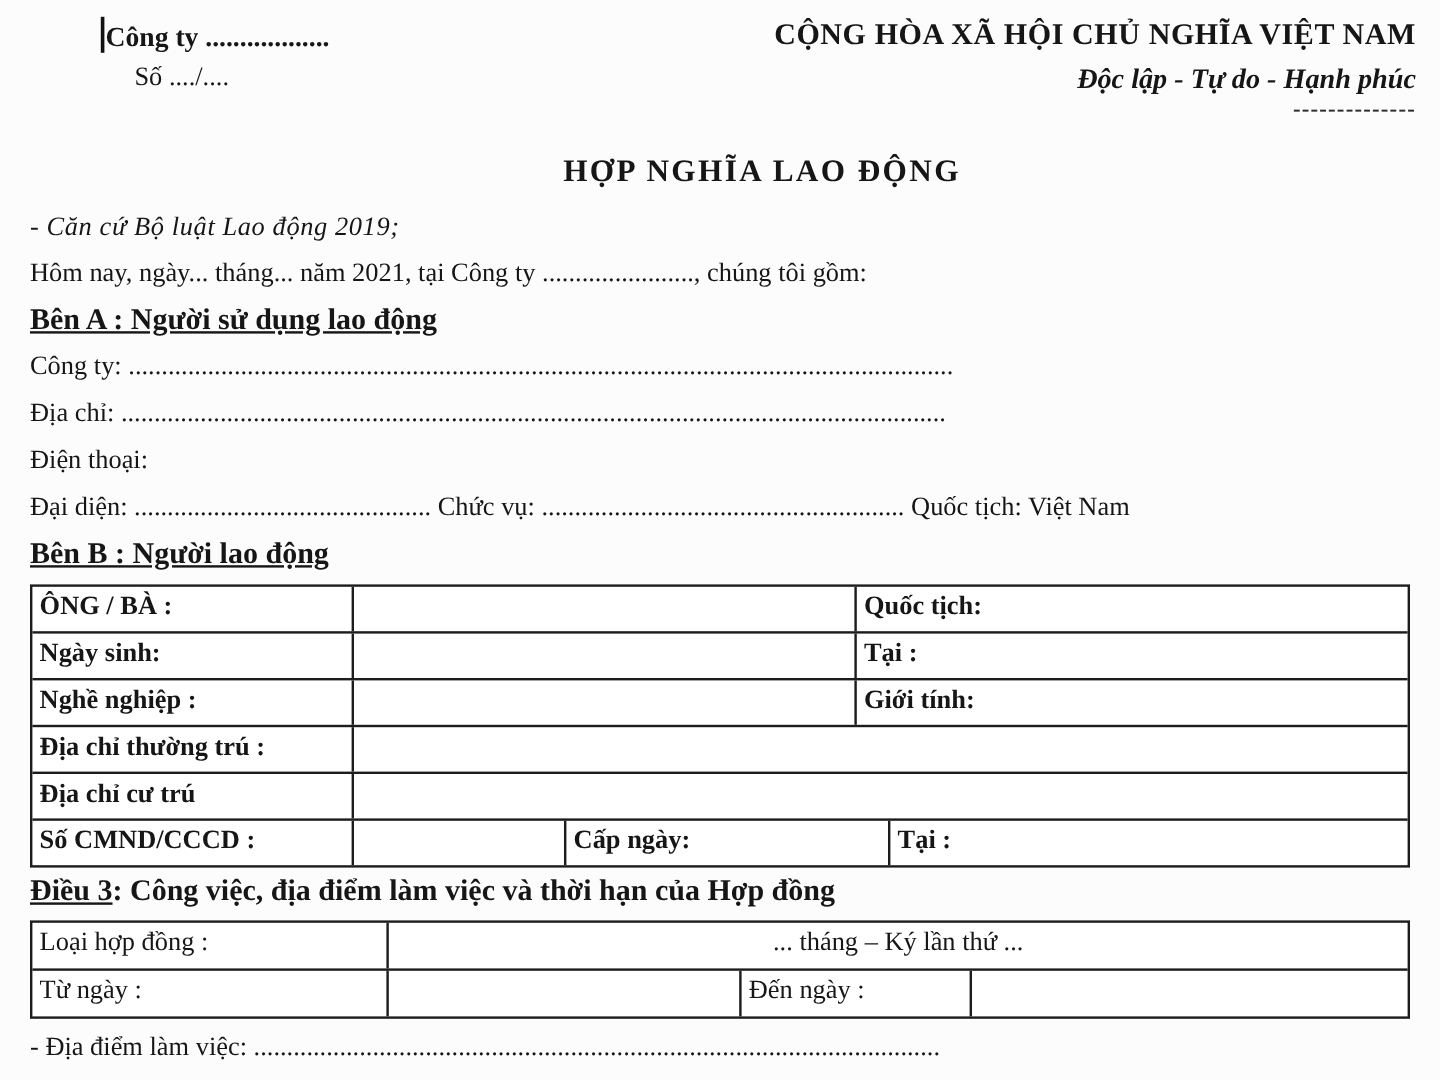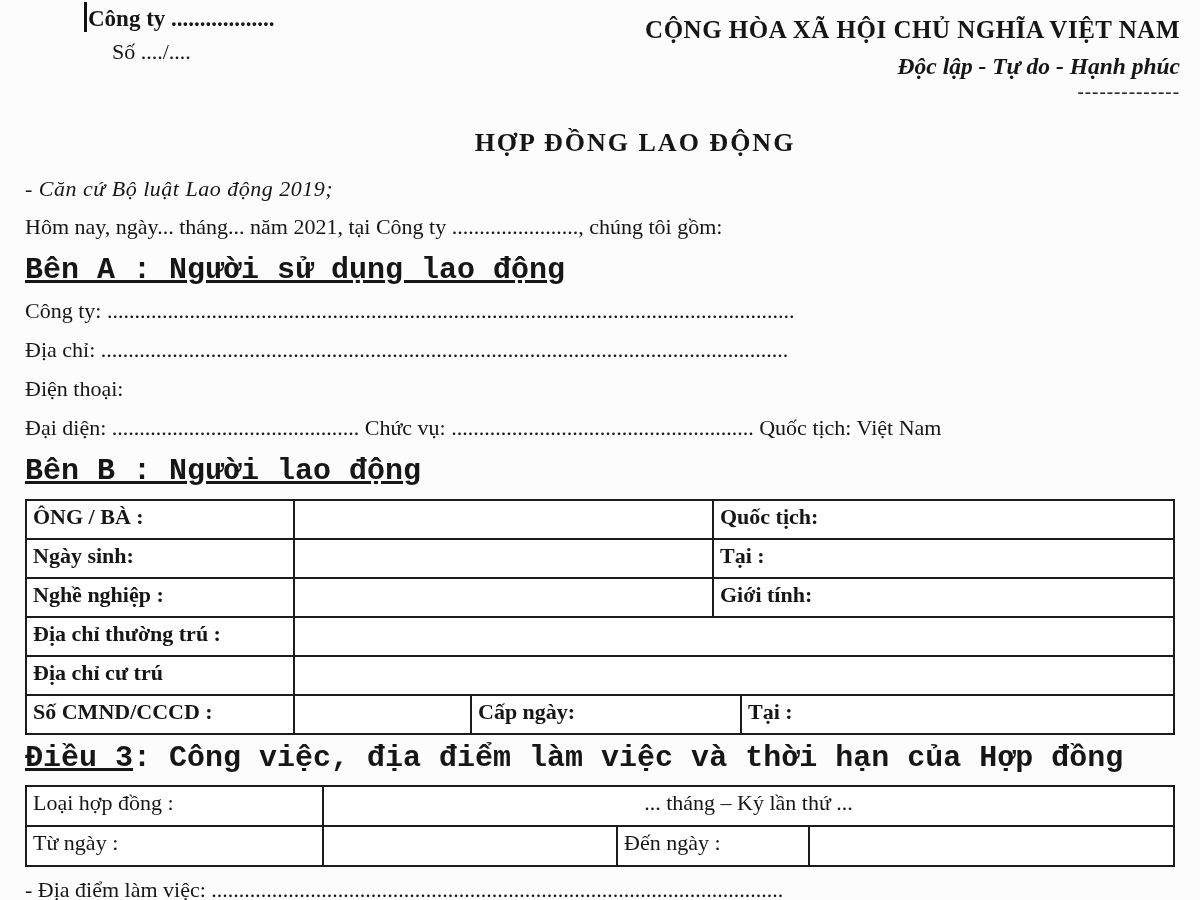--- a/index.html
+++ b/index.html
@@ -6,36 +6,36 @@
   .page{
     position:relative;
     width:1200px;height:900px;
     background:#fcfcfc;
     color:#161616;
     font-family:"Liberation Serif","DejaVu Serif",serif;
     overflow:hidden;
     margin:0 auto;
   }
   
-  .hdr-left{position:absolute;left:84px;top:2px;}
+  .hdr-left{position:absolute;left:84px;top:14px;}
   .company-line{font-weight:bold;font-size:23px;white-space:nowrap;}
   .caret{display:inline-block;width:3px;height:30px;background:#111;vertical-align:-6px;margin-right:1px;}
   .number-line{font-size:22px;margin-top:7px;margin-left:28px;white-space:nowrap;}
   .hdr-right{position:absolute;left:460px;top:16px;width:720px;text-align:right;}
   .nat-title{font-weight:bold;font-size:25px;letter-spacing:.5px;white-space:nowrap;}
   .motto{font-weight:bold;font-size:23.5px;margin-top:9px;font-style:italic;}
   .divider{font-weight:bold;font-size:19px;letter-spacing:1px;margin-top:1px;color:#2a2a2a;}
   
   .content{position:absolute;left:25px;right:25px;top:128px;}
   .doc-title{text-align:center;font-weight:bold;font-size:26px;letter-spacing:2px;margin:0 0 18px 70px;}
   .line{font-size:22px;margin-bottom:13px;white-space:nowrap;overflow:hidden;}
   .italic{font-style:italic;}
   .legal{letter-spacing:.5px;margin-bottom:12px;}
   .agreement{font-size:22.5px;letter-spacing:1.5px;word-spacing:4px;margin:8px 0 10px 0;}
-  .sect-heading{font-weight:bold;font-size:30px;margin-bottom:11px;white-space:nowrap;font-family:Liberation Mono, monospace;}
+  .sect-heading{font-weight:bold;font-size:25px;margin-bottom:11px;white-space:nowrap;}
   .sect-heading .und{text-decoration:underline;}
   .dieu{margin-bottom:10px;}
   
   .tbl{border:2px solid #1c1c1c;margin-bottom:6px;background:#fff;}
   .trow{display:flex;border-bottom:2px solid #1c1c1c;height:37px;}
   .trow:last-child{border-bottom:none;}
   .tcell{border-right:2px solid #1c1c1c;padding:3px 6px 0 6px;font-size:22px;box-sizing:border-box;overflow:hidden;white-space:nowrap;}
   .tcell:last-child{border-right:none;}
   .bold{font-weight:bold;}
   .center{text-align:center;}
@@ -59,21 +59,21 @@
   </div>
 
   <div class="hdr-right">
     <div class="nat-title">CỘNG HÒA XÃ HỘI CHỦ NGHĨA VIỆT NAM</div>
     <div class="motto">Độc lập - Tự do - Hạnh phúc</div>
     <div class="divider">--------------</div>
   </div>
 
   <div class="content">
 
-    <div class="doc-title">HỢP ĐỒNG LAO ĐỘNG</div>
+    <div class="doc-title">HỢP NGHĨA LAO ĐỘNG</div>
 
     <div class="line italic legal">- Căn cứ Bộ luật Lao động 2019;</div>
     <div class="line">Hôm nay, ngày... tháng... năm 2021, tại Công ty ......................., chúng tôi gồm:</div>
 
     <div class="sect-heading"><span class="und">Bên A : Người sử dụng lao động</span></div>
 
     <div class="line">Công ty: .............................................................................................................................</div>
     <div class="line">Địa chỉ: .............................................................................................................................</div>
     <div class="line">Điện thoại:</div>
     <div class="line">Đại diện: ............................................. Chức vụ: ....................................................... Quốc tịch: Việt Nam</div>

